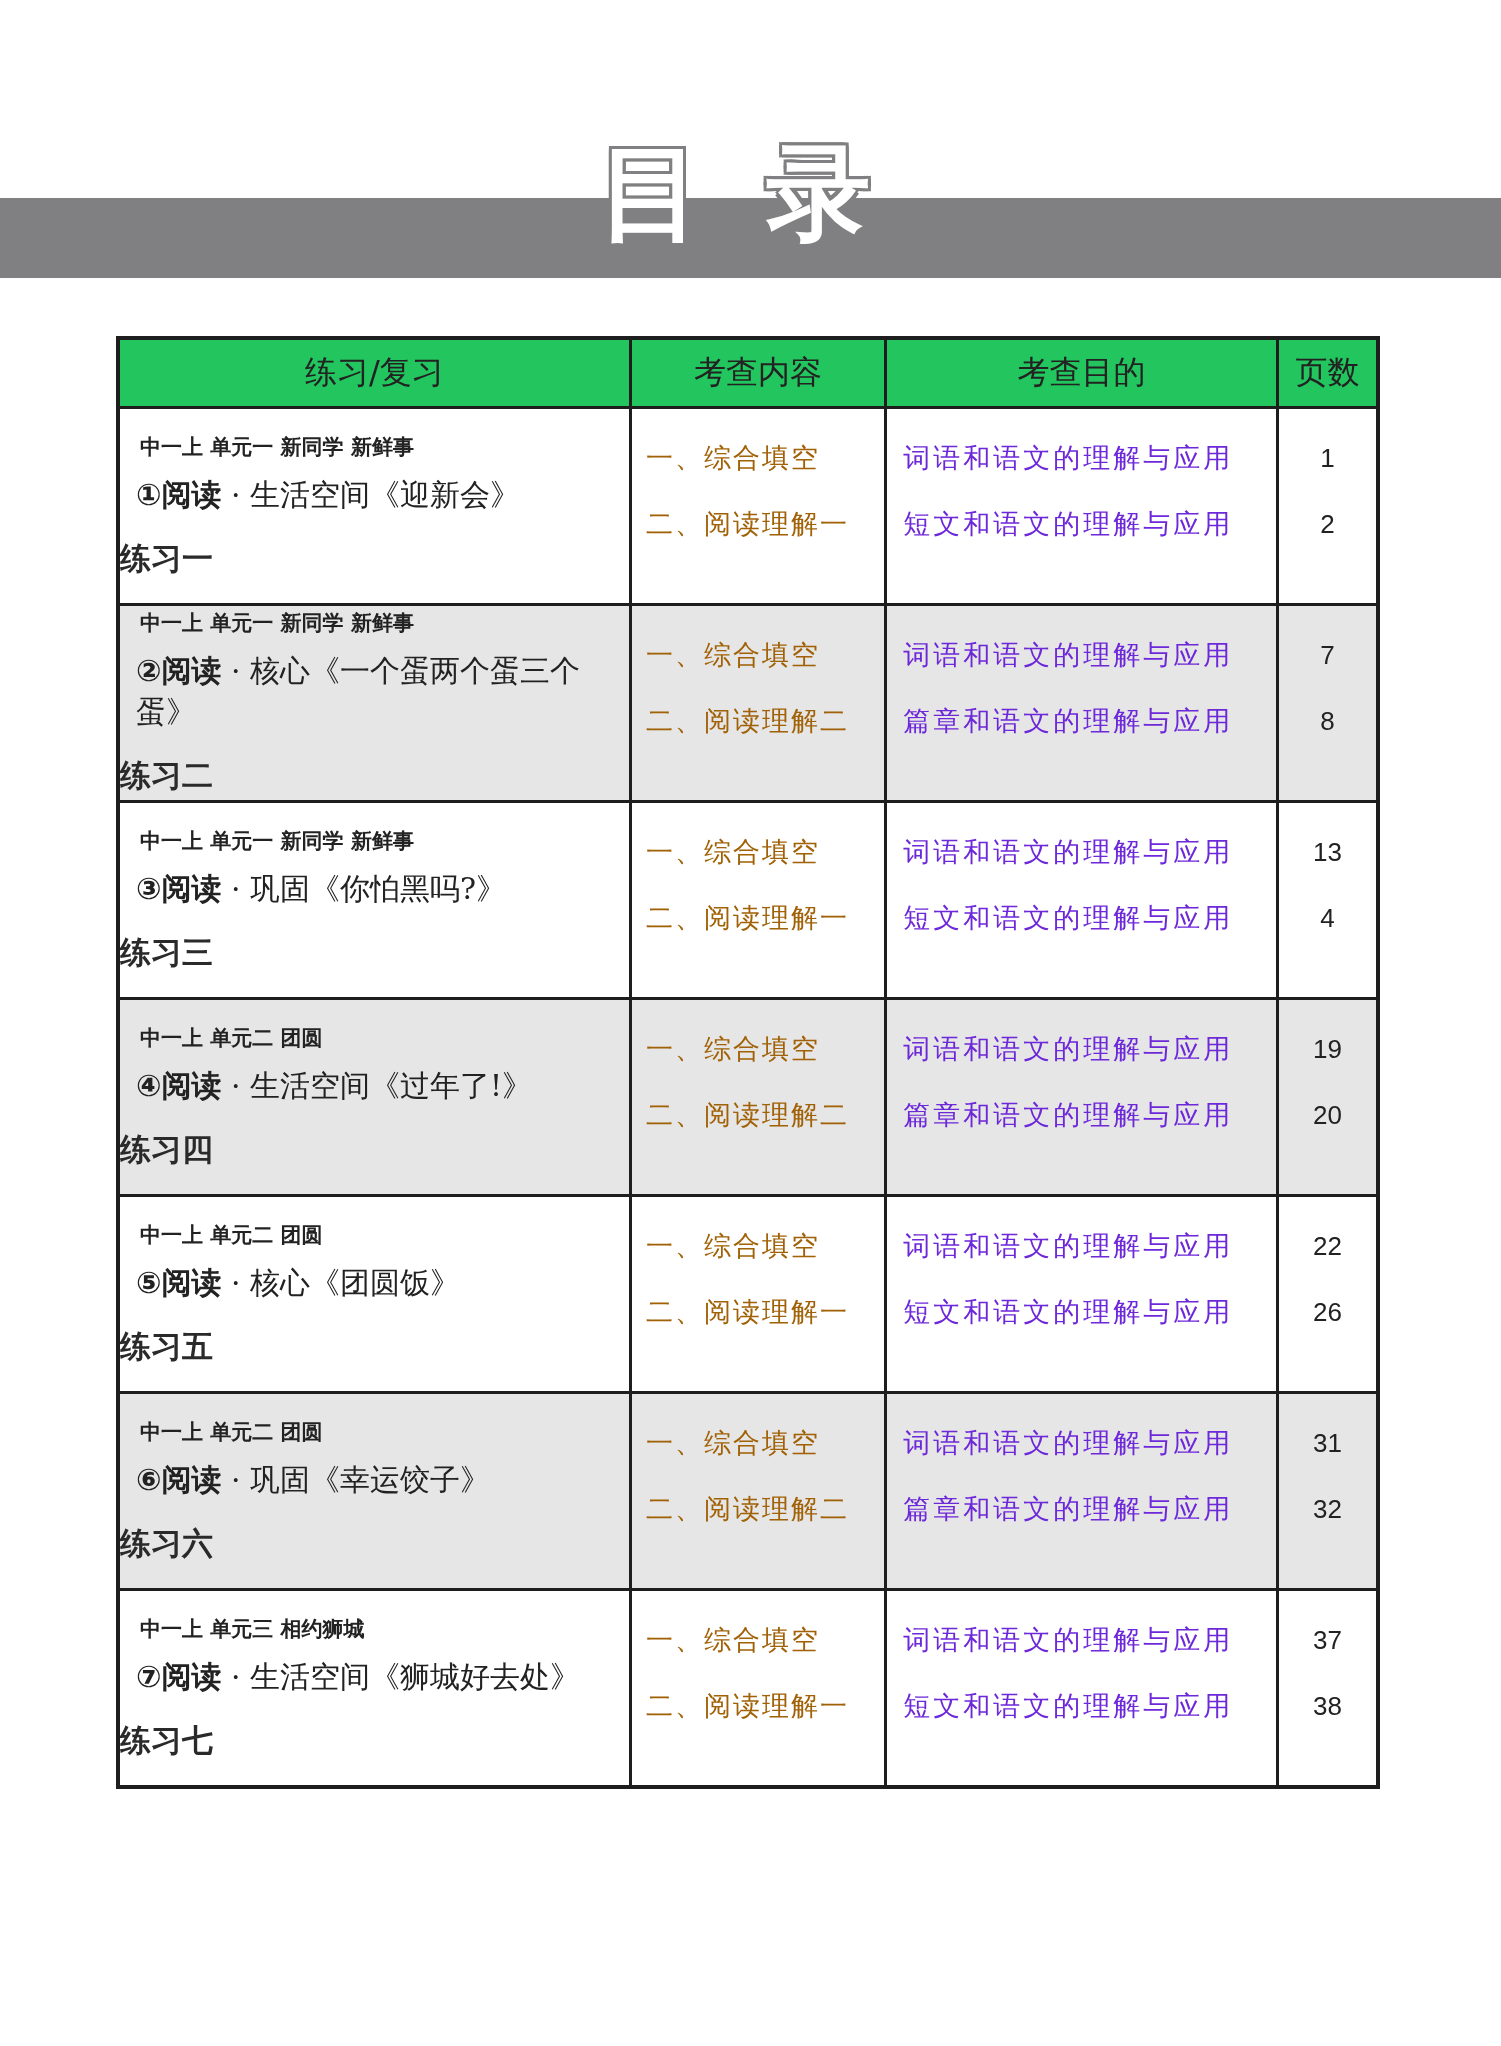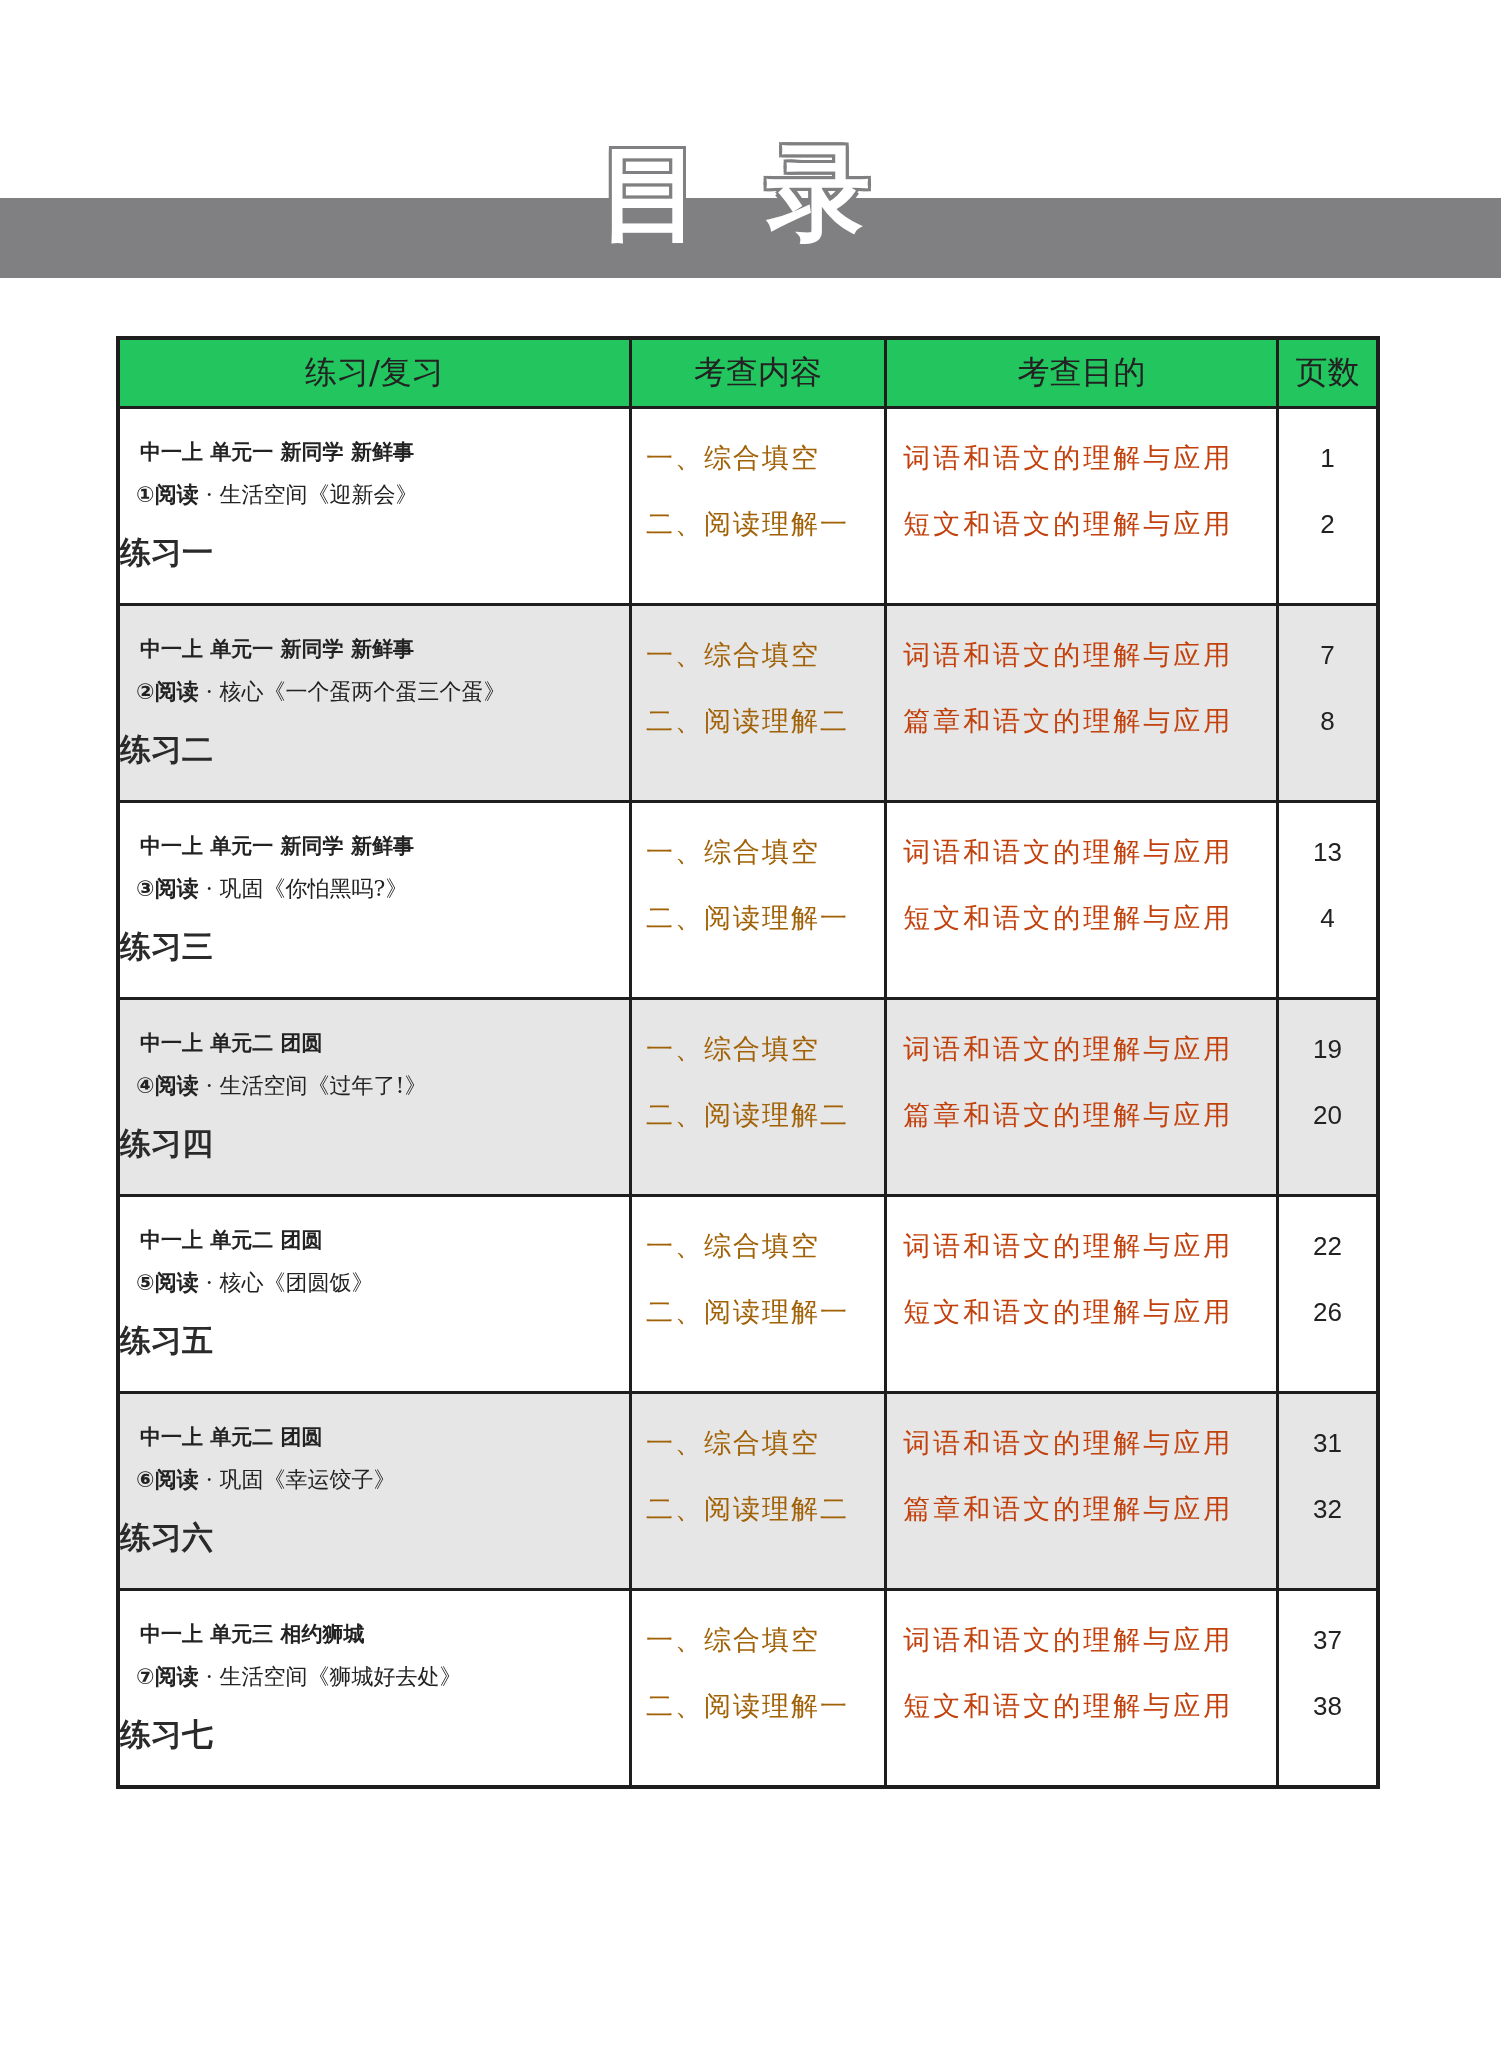--- a/index.html
+++ b/index.html
@@ -26,26 +26,26 @@
   }
   table.toc th, table.toc td { border: 3px solid #1e1e1e; padding: 0; }
   table.toc th {
     background: #22c55e; height: 66px; font-weight: normal; font-size: 32px;
     color: #222; text-align: center;
   }
   table.toc tr.row td { height: 194px; vertical-align: middle; }
   table.toc tr.shade td { background: #e6e6e6; }
   .c1 { width: 510px; } .c2 { width: 254px; } .c3 { width: 390px; } .c4 { width: 100px; }
   .unit { font-size: 21px; font-weight: bold; padding-left: 20px; color: #222; }
-  .lesson { font-size: 22px; padding-left: 16px; margin-top: 14px; color: #222; }
+  .lesson { font-size: 30px; padding-left: 16px; margin-top: 14px; color: #222; }
   .lesson .lead { font-weight: bold; }
   .lesson .title-part { font-family: "DejaVu Serif", serif; }
   .exercise { font-size: 31px; text-align: left; margin-top: 22px; font-weight: bold; color: #2a2a2a; }
   .content-line { font-family: "DejaVu Serif", serif; font-size: 27px; padding-left: 14px; height: 66px; line-height: 66px; letter-spacing: 2px; color: #a16207; }
-  .purpose-line { font-family: "DejaVu Serif", serif; font-size: 27px; padding-left: 16px; height: 66px; line-height: 66px; letter-spacing: 3px; color: #c2410c; }
+  .purpose-line { font-family: "DejaVu Serif", serif; font-size: 27px; padding-left: 16px; height: 66px; line-height: 66px; letter-spacing: 3px; color: #6d28d9; }
   .page-line { font-family: "Liberation Sans", sans-serif; font-size: 26px; text-align: center; height: 66px; line-height: 66px; color: #222; }
   .stack { margin-top: -30px; }
 </style>
 </head>
 <body>
 
 <div class="band"></div>
 <div class="title">目录</div>
 
 <table class="toc">

